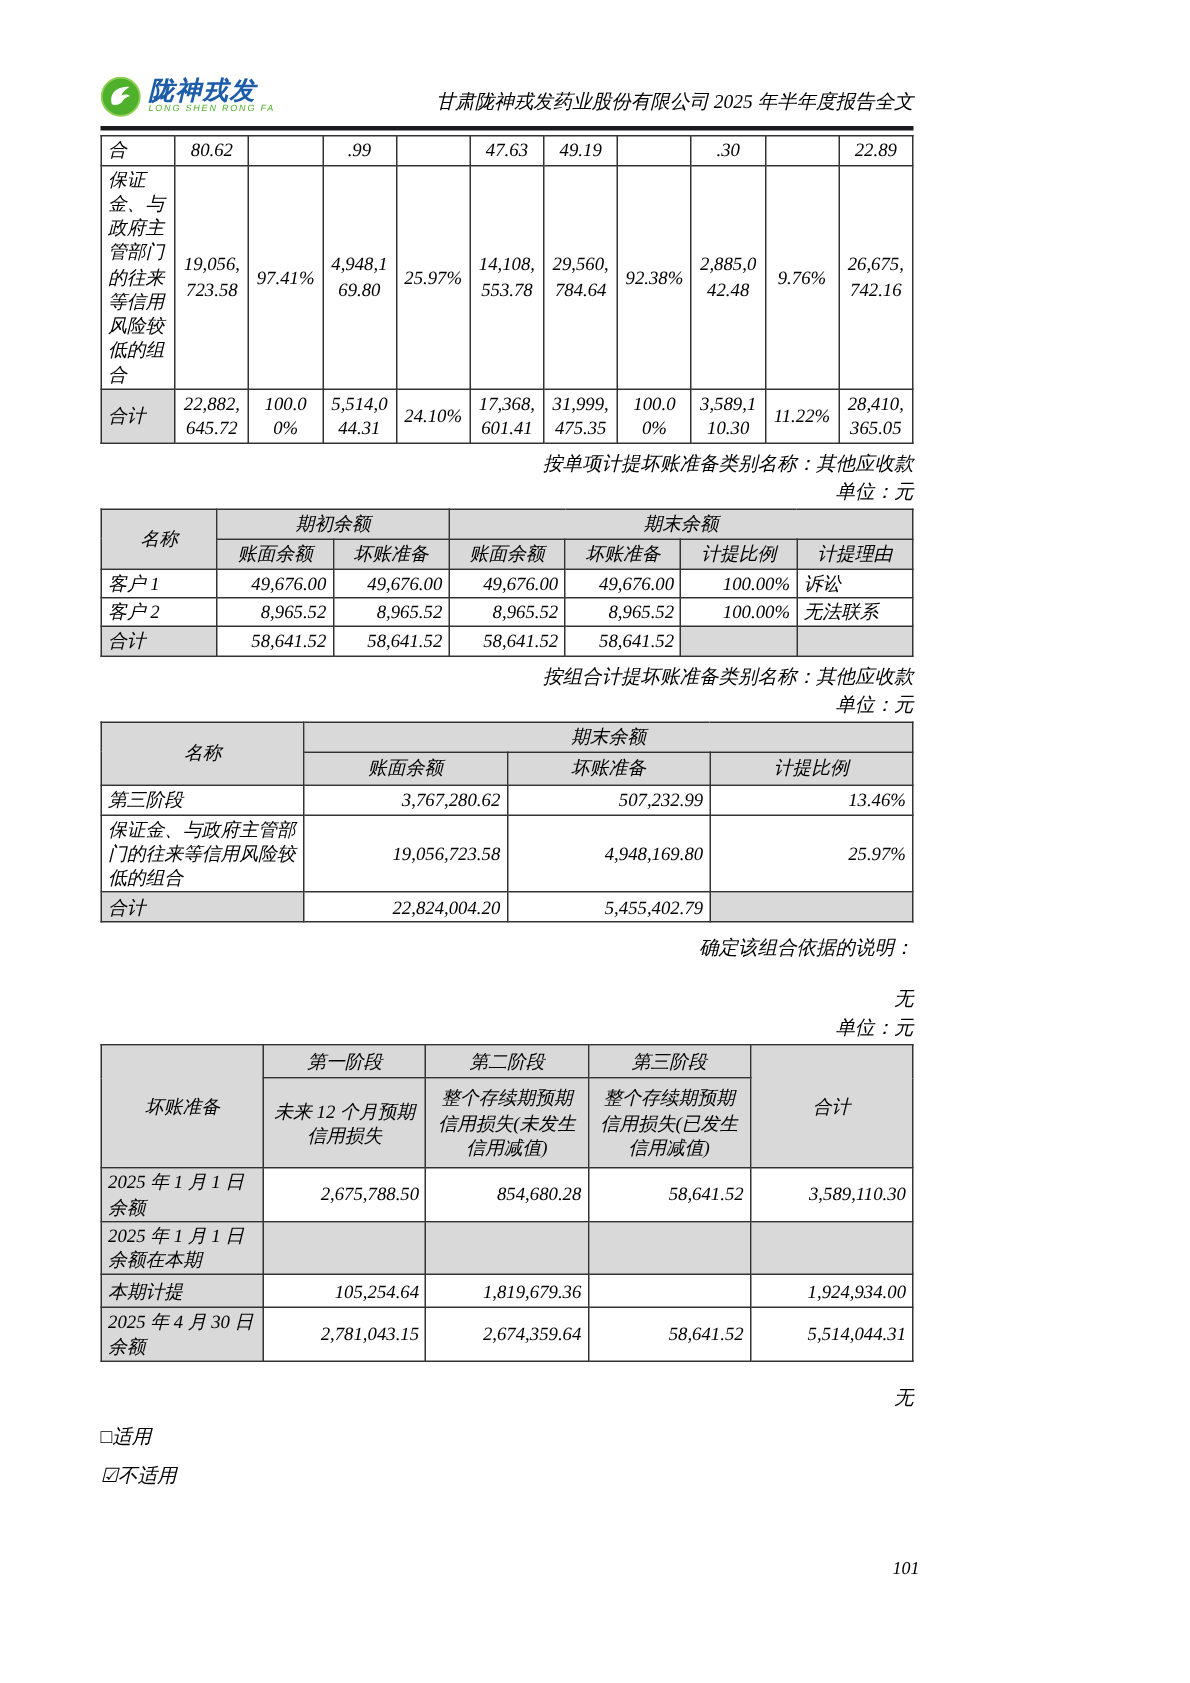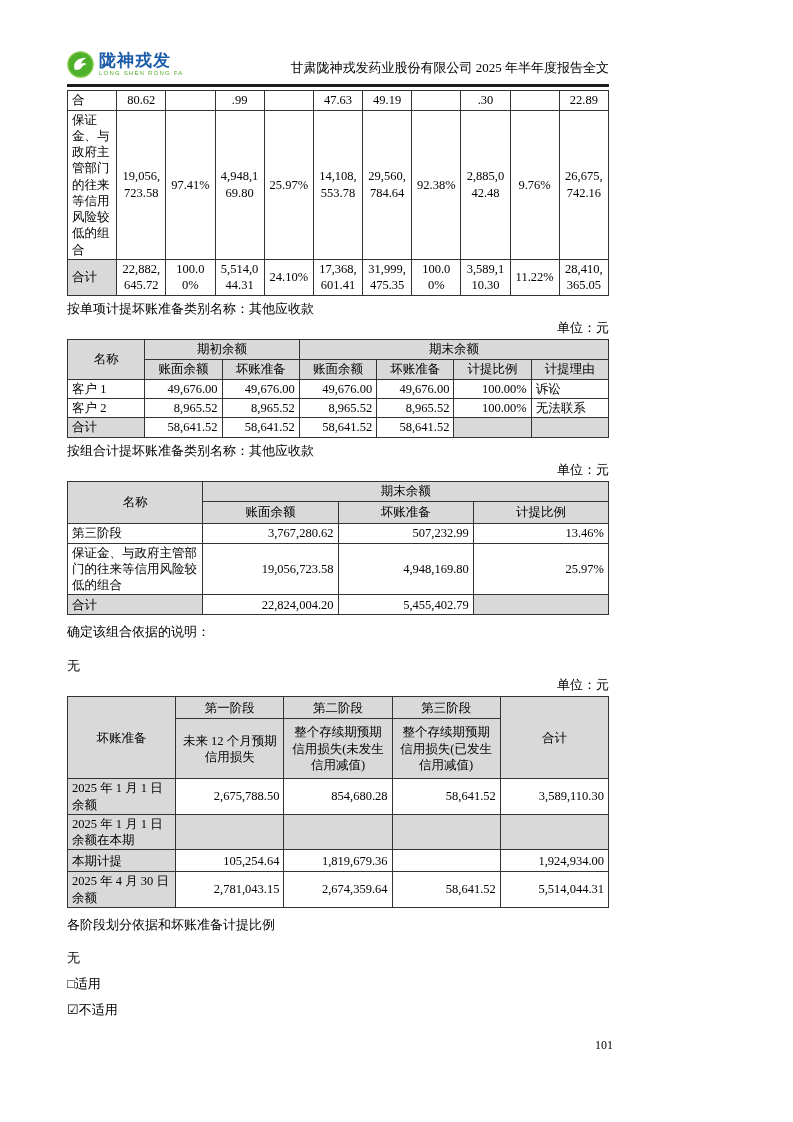--- a/index.html
+++ b/index.html
@@ -5,31 +5,32 @@
   html,body{margin:0;padding:0;background:#fff;}
   .sheet{
     position:relative;
     width:675px;height:1122px;
     background:#fff;
     box-sizing:border-box;
     padding:46px 66px 0 67px;
     font-family:"Liberation Serif","DejaVu Serif",serif;
     color:#000;
     overflow:hidden;
+    font-style:italic;
   }
   
   .hdr{display:flex;justify-content:space-between;align-items:flex-end;height:32px;}
   .logo{display:flex;align-items:center;gap:5px;}
   .logo svg{display:block;}
   .logo-cn{font-size:17px;font-weight:bold;color:#1c5ca8;line-height:18px;letter-spacing:1px;font-family:"Liberation Sans",sans-serif;}
   .logo-en{font-size:6px;color:#4fae2b;letter-spacing:1.2px;line-height:7px;font-family:"Liberation Sans",sans-serif;white-space:nowrap;}
   .doc-title{font-size:13px;line-height:16px;padding-bottom:2px;}
   .rule{height:2.5px;background:#1a1a1f;margin-top:6px;}
   
-  .note{font-size:13px;line-height:18px;margin:4px 0 0 0;}
+  .note{font-size:13px;line-height:18px;margin:4px 0 0 0;text-align:right;}
   .unit{font-size:13px;line-height:16px;text-align:right;margin:2px 0 2px 0;}
   .mt8{margin-top:8px;}  .mt15{margin-top:15px;}  .mt16{margin-top:16px;}
   .mt19{margin-top:19px;}
   .chk{font-size:13px;line-height:18px;margin:8px 0 0 0;display:flex;gap:8px;flex-direction:column;}
   .pageno{position:absolute;top:1038px;right:62px;font-size:12px;text-align:right;}
   
   table.t{border-collapse:collapse;width:100%;table-layout:fixed;margin-top:3px;}
   table.t td{
     border:1px solid #333;
     font-size:12.5px;
@@ -237,21 +238,20 @@
     <tr class="h34">
       <td class="g">2025 年 4 月 30 日余额</td>
       <td class="r">2,781,043.15</td>
       <td class="r">2,674,359.64</td>
       <td class="r">58,641.52</td>
       <td class="r">5,514,044.31</td>
     </tr>
   </tbody>
     </table>
 
-  <p class="note mt8">各阶段划分依据和坏账准备计提比例</p>
   <p class="note mt15">无</p>
 
   <div class="chk">
     <span>□适用</span>
     <span>☑不适用</span>
   </div>
 
   <div class="pageno">101</div>
 </div>
 

